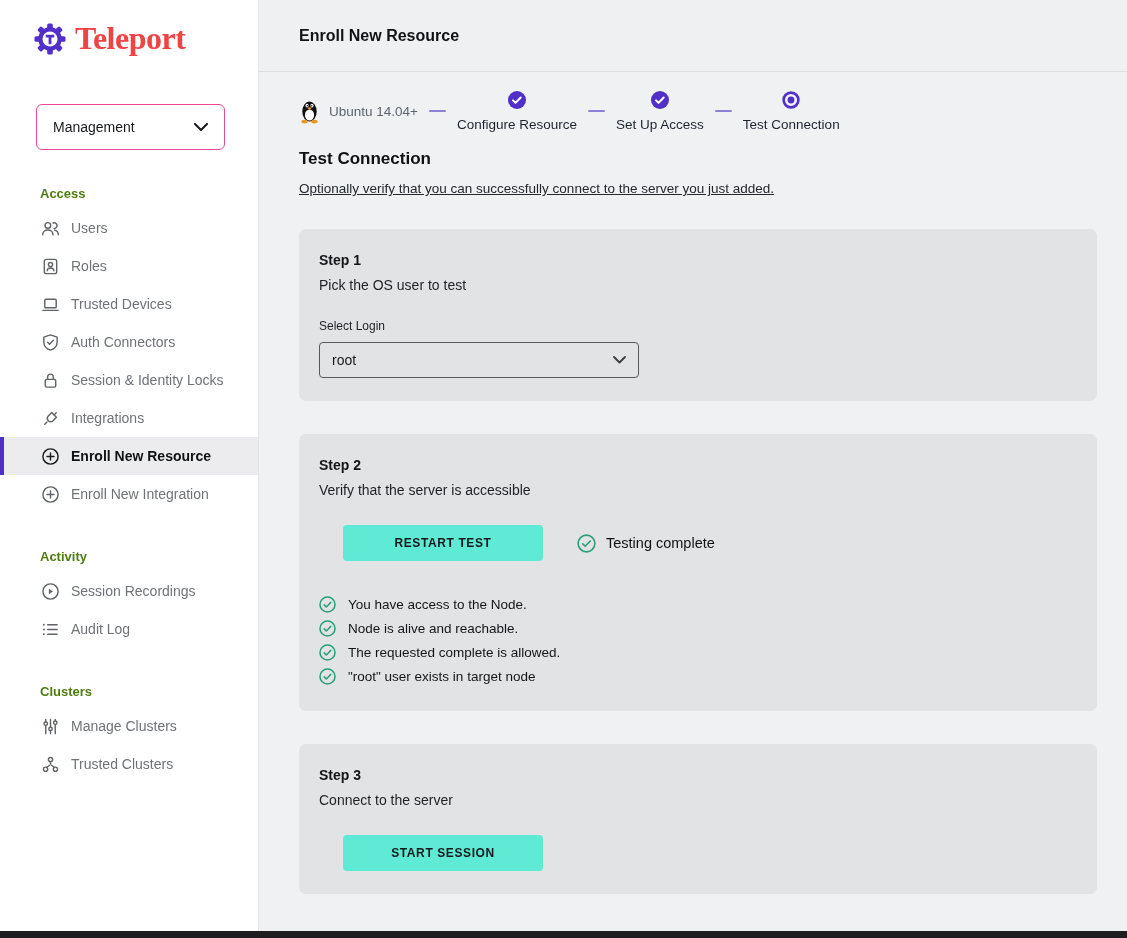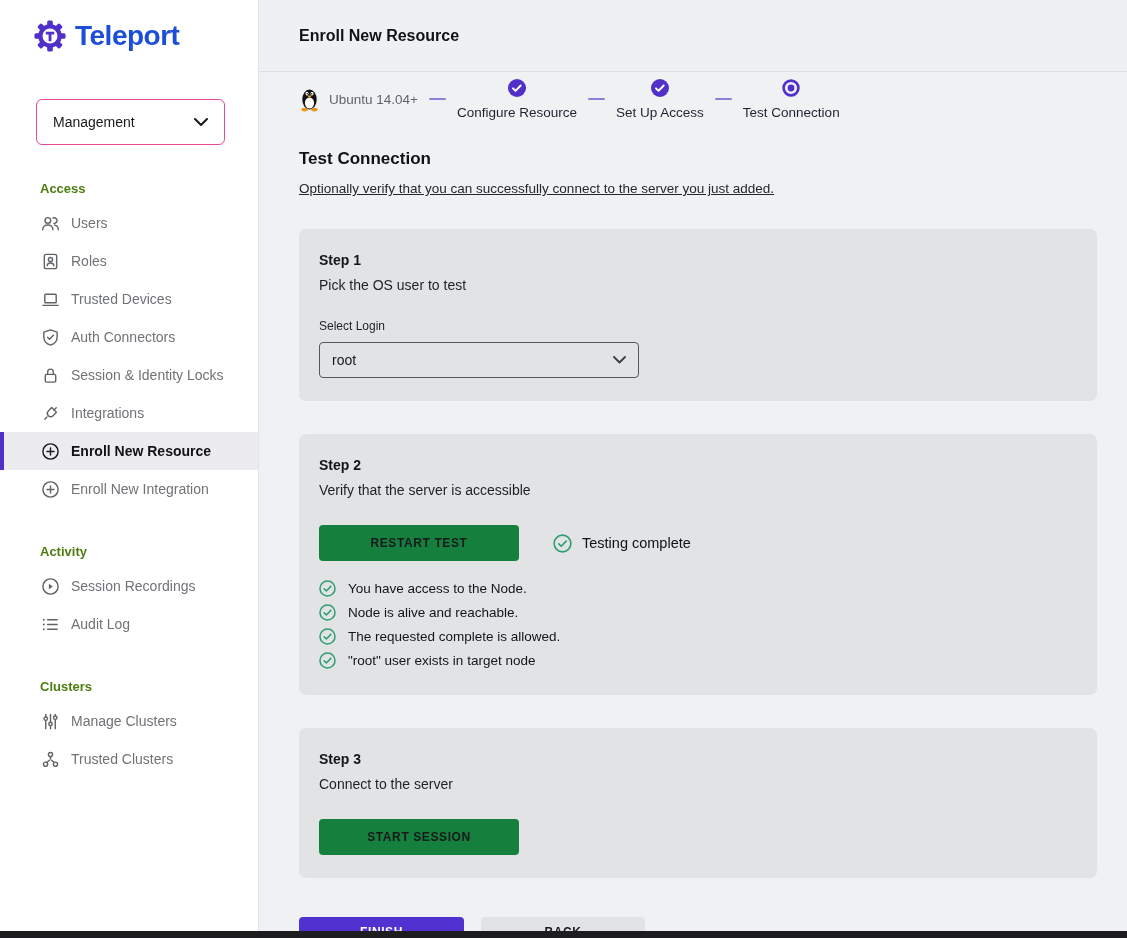--- a/index.html
+++ b/index.html
@@ -14,21 +14,21 @@
 
   
   .sidebar {
     position: absolute; left: 0; top: 0;
     width: 259px; height: 931px;
     background: #ffffff;
     border-right: 1px solid #e4e4e6;
     z-index: 2;
   }
   .logo-row { display: flex; align-items: center; gap: 9px; padding: 20px 0 0 34px; }
-  .logo-text { color: #1d4ed8; font-weight: 700; font-size: 28px; letter-spacing: -0.5px; }
+  .logo-text { color: #ef4444; font-weight: 700; font-size: 32px; letter-spacing: -0.5px; font-family: Liberation Serif, serif; }
 
   .workspace-select {
     margin: 47px 0 0 36px;
     width: 189px; height: 46px;
     border: 1px solid #ec4899; border-radius: 6px;
     display: flex; align-items: center; justify-content: space-between;
     padding: 0 16px; font-size: 14px; color: #17191c;
     background: #fff; cursor: pointer;
   }
 
@@ -46,21 +46,21 @@
 
   
   .header {
     position: absolute; left: 259px; top: 0; width: 868px; height: 72px;
     background: #eef0f2; border-bottom: 1px solid #dcdfe1;
     display: flex; align-items: center; padding-left: 40px;
   }
   .header-title { font-size: 16px; font-weight: 700; color: #101215; }
 
   .stepper {
-    position: absolute; left: 299px; top: 76px; height: 46px;
+    position: absolute; left: 299px; top: 88px; height: 46px;
     display: flex; align-items: center; gap: 11px;
   }
   .stepper .res-label { font-size: 13.5px; color: #5d6470; margin-left: -2px; }
   .step-dash { width: 17px; height: 2px; background: #8c80d8; border-radius: 2px; }
   .step-node { display: flex; align-items: center; gap: 8px; flex-direction: column; }
   .step-label { font-size: 13.5px; color: #1d2430; }
 
   .content { position: absolute; left: 299px; top: 119px; width: 798px; }
   .content h2 { margin-top: 30px; font-size: 17px; font-weight: 700; color: #101215; }
   .content .subtitle { margin-top: 12px; font-size: 13.5px; color: #24282d; text-decoration: underline; }
@@ -76,29 +76,29 @@
   .fake-select {
     margin-top: 9px; width: 320px; height: 36px;
     border: 1px solid #55585c; border-radius: 4px;
     display: flex; align-items: center; justify-content: space-between;
     padding: 0 12px; font-size: 14px; color: #17191c; cursor: pointer;
   }
 
   .btn-row { margin-top: 27px; display: flex; align-items: center; }
   .gray-btn {
     width: 200px; height: 36px; border: none; border-radius: 4px;
-    background: #15803d; color: #17191c;
+    background: #5eead4; color: #17191c;
     font-family: "Liberation Sans", sans-serif;
     font-size: 12px; font-weight: 700; letter-spacing: 0.6px;
-    display: flex; align-items: center; justify-content: center; cursor: pointer;
+    display: flex; align-items: center; justify-content: center; cursor: pointer; margin-left: 24px;
   }
   .status-inline { display: flex; align-items: center; gap: 10px; margin-left: 34px; }
   .status-inline .status-text { font-size: 14.5px; color: #101215; }
 
-  .check-list { margin-top: 15px; }
+  .check-list { margin-top: 31px; }
   .check-item { display: flex; align-items: center; gap: 12px; height: 24px; }
   .check-item .check-text { font-size: 13.5px; color: #131518; }
 
   .footer-row { margin-top: 39px; display: flex; gap: 17px; }
   .finish-btn {
     width: 165px; height: 30px; border: none; border-radius: 4px;
     background: #5132d1; color: #ffffff;
     font-family: "Liberation Sans", sans-serif;
     font-size: 12px; font-weight: 700; letter-spacing: 0.6px; cursor: pointer;
   }

